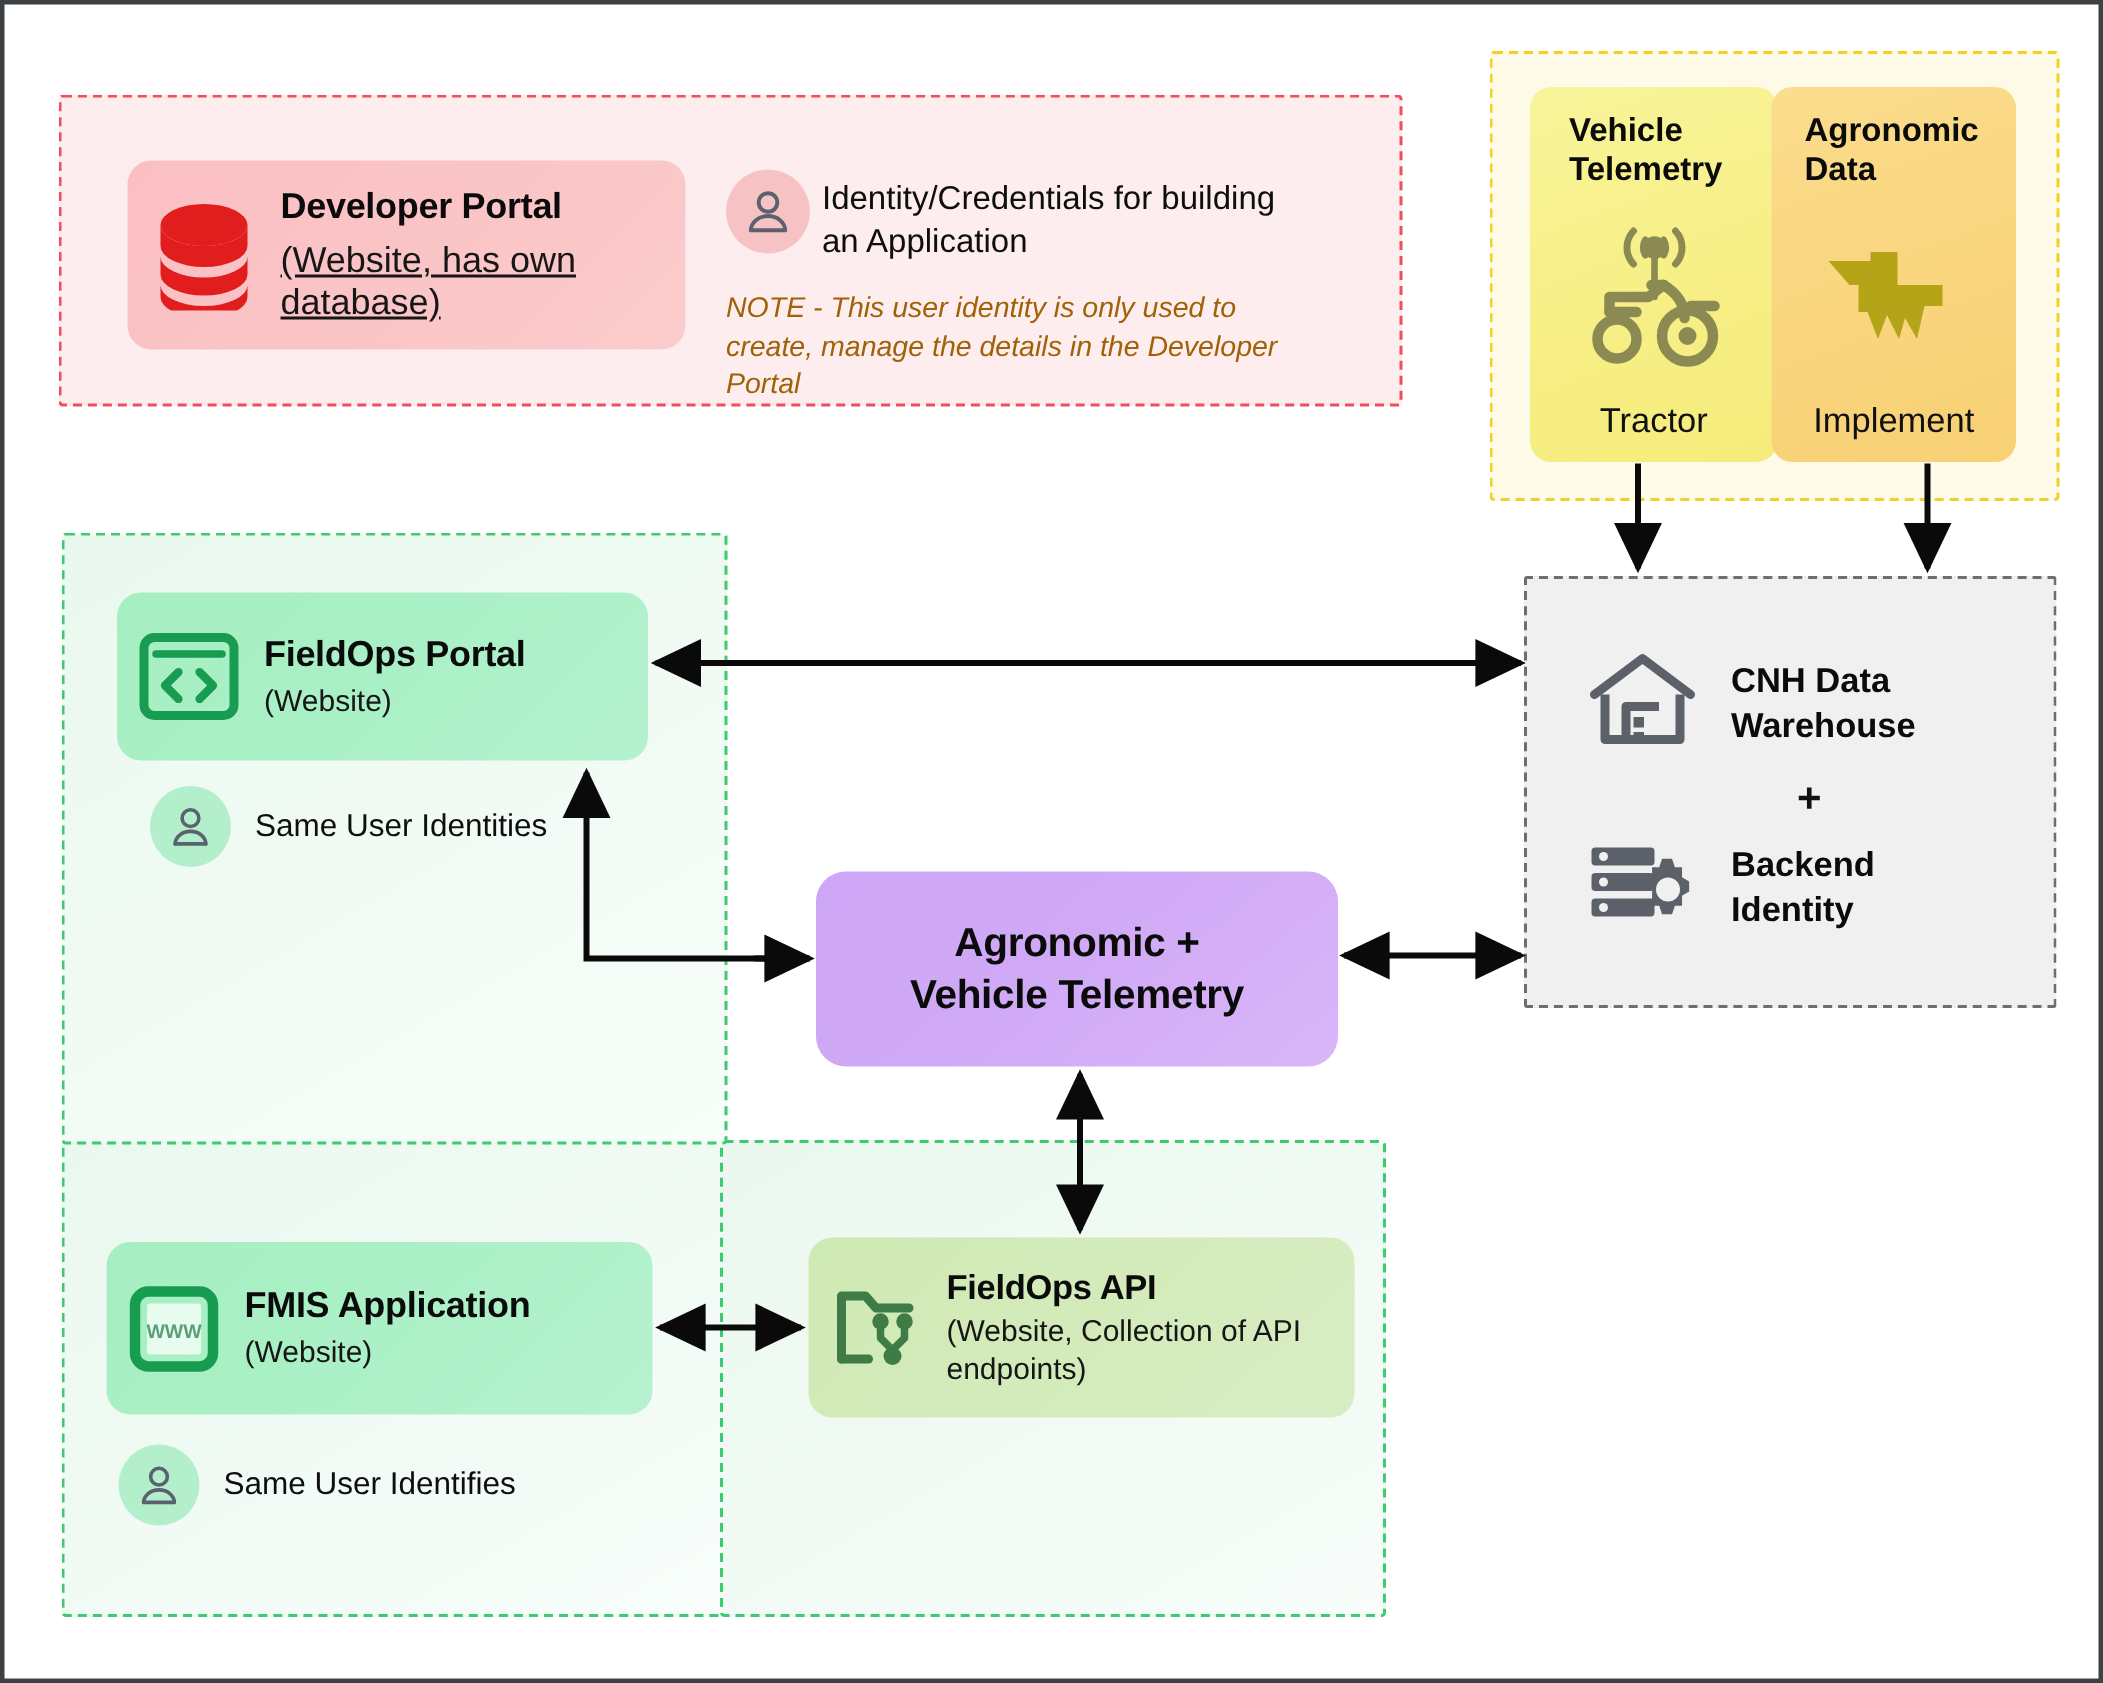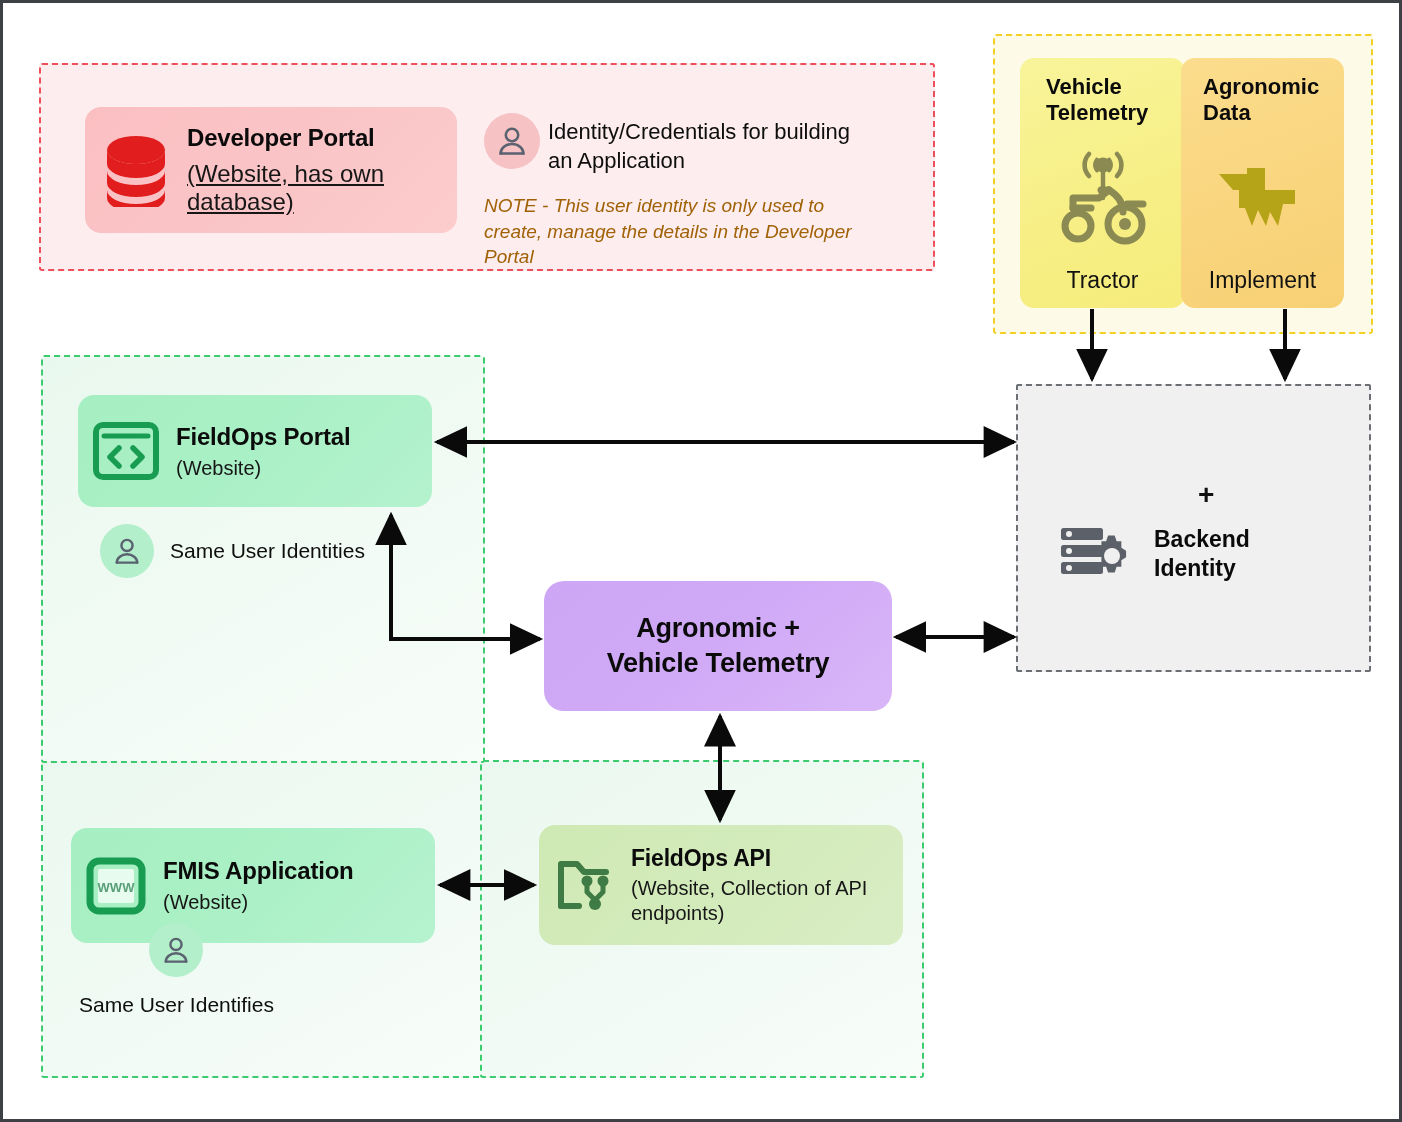--- a/index.html
+++ b/index.html
@@ -156,21 +156,21 @@
   .identity-circle.pink { background: #f7c2c4; width: 56px; height: 56px; }
   .identity-text { font-size: 21px; color: #0e0e0e; }
 
   #identity-dev-portal { left: 481px; top: 110px; align-items: flex-start; gap: 8px; }
   #identity-dev-portal .identity-text { font-size: 22px; line-height: 1.32; max-width: 330px; padding-top: 4px; }
   #note-dev-portal {
     position: absolute; left: 481px; top: 190px; width: 400px;
     font-size: 19px; font-style: italic; color: #a16207; line-height: 1.35;
   }
   #identity-upper { left: 97px; top: 521px; }
-  #identity-lower { left: 76px; top: 920px; flex-direction: column; }
+  #identity-lower { left: 76px; top: 960px; }
 
   
   #arrow-layer {
     position: absolute; left: 0; top: 0;
     width: 1402px; height: 1122px;
     pointer-events: none;
   }
 </style>
 </head>
 <body>
@@ -319,20 +319,35 @@
   </div>
 
   <div class="node" id="node-agronomic-vehicle-telemetry">
     <span class="title">
       <span>Agronomic +</span><br>
       <span>Vehicle Telemetry</span>
     </span>
   </div>
 
   <div id="node-cnh-warehouse">
+    <div class="wh-row">
+      <span class="icon-wrap">
+        <svg width="74" height="66" viewBox="0 0 74 66">
+          <path d="M5 30 L37 6 L69 30" fill="none" stroke="#5c6169" stroke-width="6" stroke-linecap="round" stroke-linejoin="round"></path>
+          <path d="M12 30 V60 h50 V30" fill="none" stroke="#5c6169" stroke-width="6" stroke-linejoin="round"></path>
+          <path d="M26 60 V38 h22" fill="none" stroke="#5c6169" stroke-width="6" stroke-linejoin="round"></path>
+          <rect x="31" y="45" width="7" height="7" fill="#5c6169"></rect>
+          <rect x="31" y="55" width="7" height="5" fill="#5c6169"></rect>
+        </svg>
+      </span>
+      <span class="label">
+        <span>CNH Data</span><br>
+        <span>Warehouse</span>
+      </span>
+    </div>
 
     <div class="wh-plus">+</div>
 
     <div class="wh-row">
       <span class="icon-wrap">
         <svg width="74" height="58" viewBox="0 0 74 58">
           <rect x="3" y="5" width="42" height="12" rx="2.5" fill="#5c6169"></rect>
           <rect x="3" y="22" width="42" height="12" rx="2.5" fill="#5c6169"></rect>
           <rect x="3" y="39" width="42" height="12" rx="2.5" fill="#5c6169"></rect>
           <circle cx="11" cy="11" r="3" fill="#f0f0f0"></circle>

